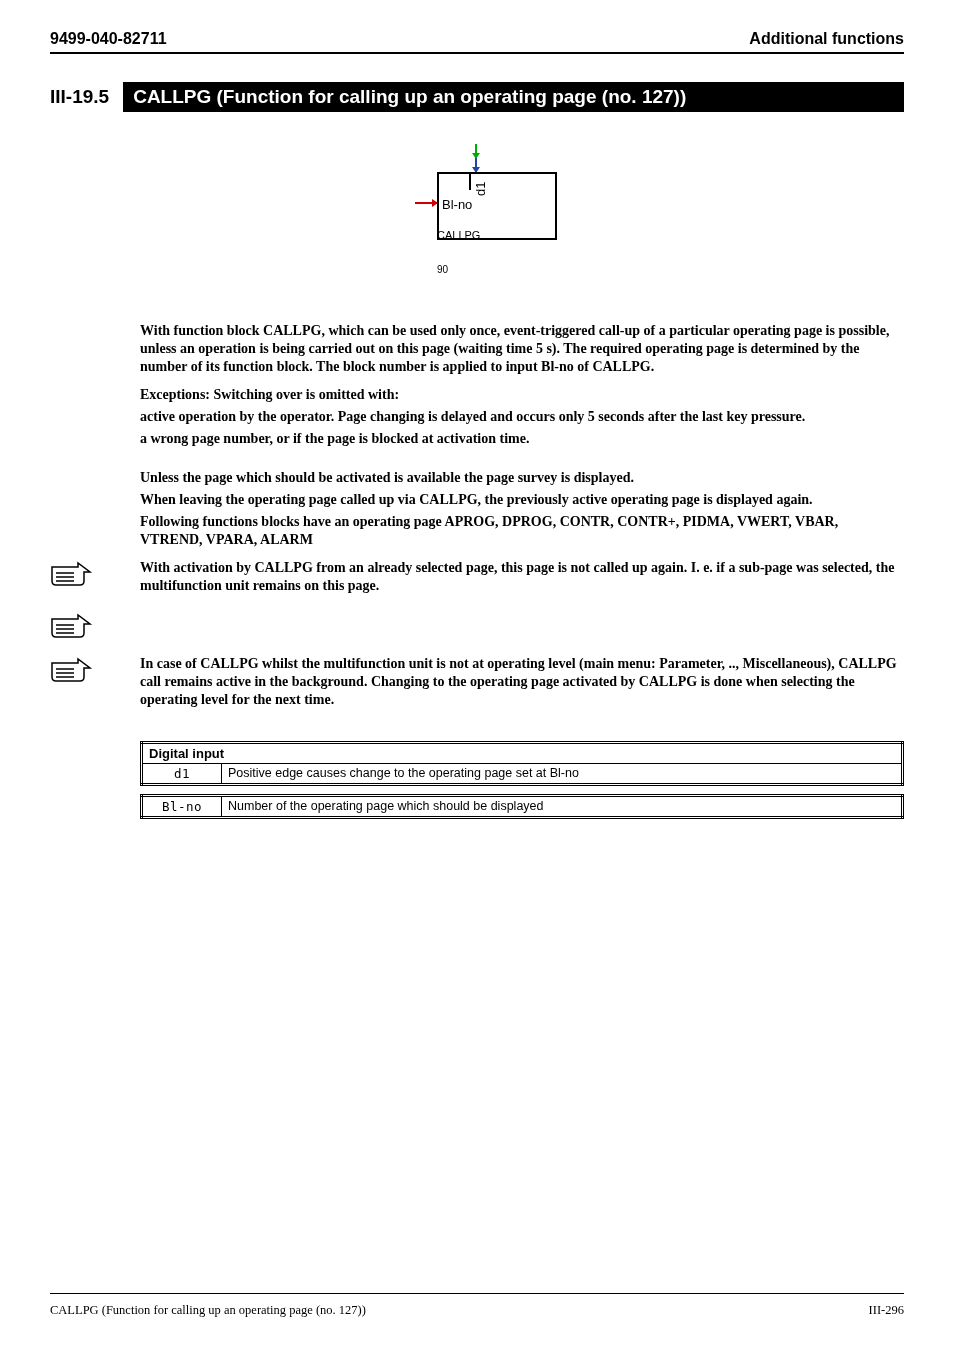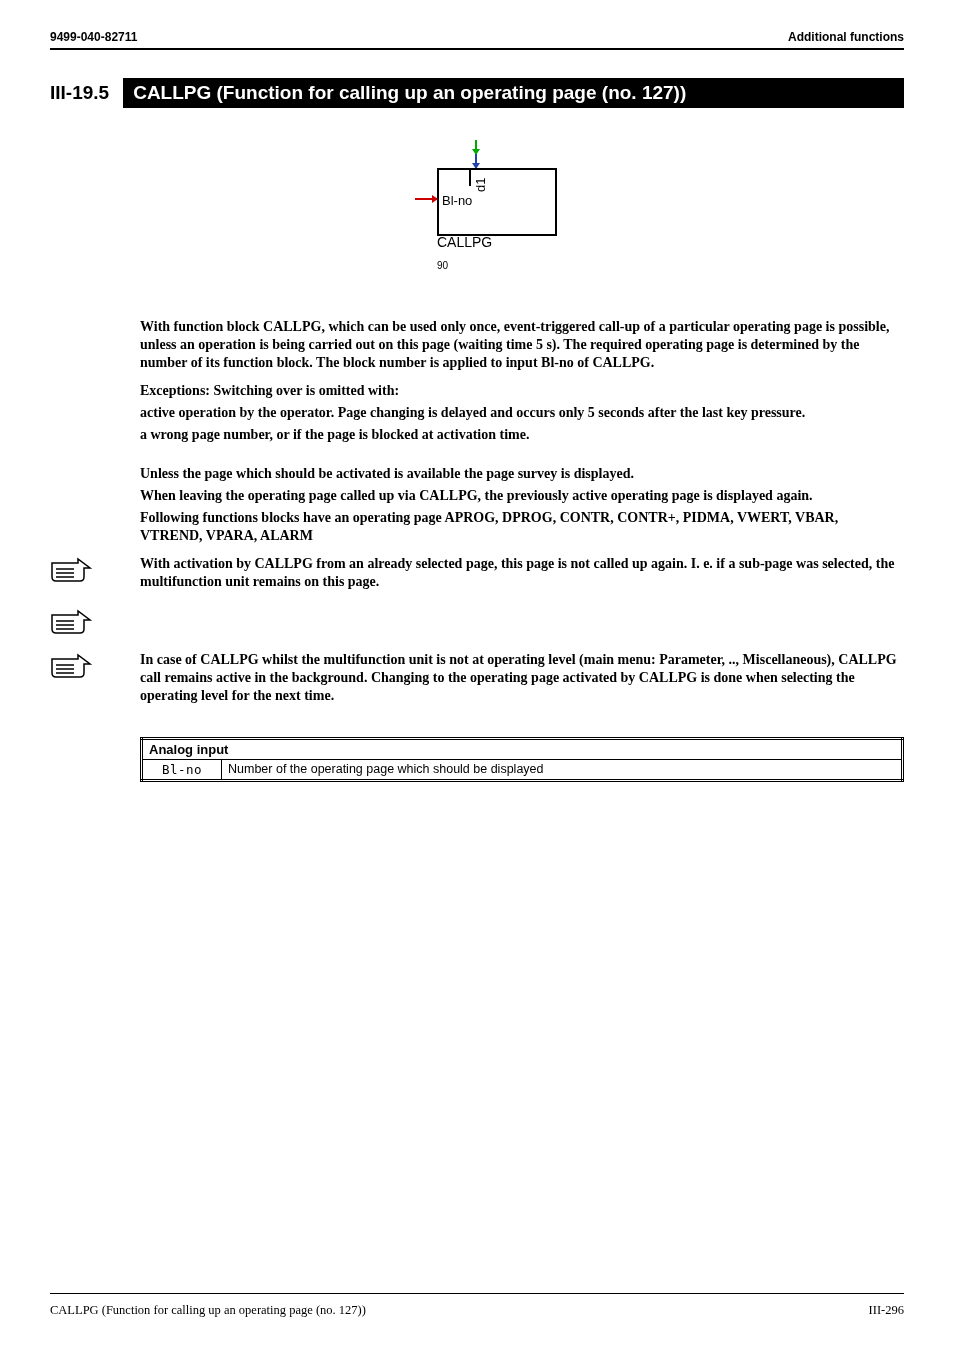--- a/index.html
+++ b/index.html
@@ -6,30 +6,30 @@
   body {
     width: 954px;
     height: 1350px;
     font-family: Arial, Helvetica, sans-serif;
     background: #fff;
     color: #000;
     position: relative;
     padding: 30px 50px 40px 50px;
     font-size: 13px;
   }
-  .top-header { display: flex; justify-content: space-between; font-size: 12px; font-weight: bold; margin-bottom: 4px; }
+  .top-header { display: flex; justify-content: space-between; font-size: 16px; font-weight: bold; margin-bottom: 4px; }
   .top-rule { border-top: 2px solid #000; margin-bottom: 28px; }
   .section-head { display: flex; align-items: flex-start; margin-bottom: 20px; }
   .section-head .num { font-size: 19px; font-weight: bold; font-family: Arial, sans-serif; padding: 4px 14px 4px 0; display:flex; align-items:center; }
   .section-head .title { background: #000; color: #fff; font-size: 19px; font-weight: bold; padding: 4px 10px; flex: 1; font-family: Arial, sans-serif; }
 
   .diagram-outer { display: flex; justify-content: center; margin: 6px 0 30px 0; }
   .diagram-wrap { position: relative; width: 200px; height: 160px; }
   .fn-box { position: absolute; top: 40px; left: 60px; width: 120px; height: 68px; border: 2px solid #000; }
-  .fn-label-callpg { position: absolute; top: 106px; left: 60px; font-size: 14px; font-family: Arial,sans-serif; }
+  .fn-label-callpg { position: absolute; top: 97px; left: 60px; font-size: 11px; font-family: Arial,sans-serif; }
   .fn-label-90 { position: absolute; top: 132px; left: 60px; font-size: 10px; }
   .bino-label { position: absolute; top: 65px; left: 65px; font-size: 13px; }
   .d1-label { position: absolute; top: 64px; left: 96px; font-size: 13px; transform: rotate(-90deg); transform-origin: left top; }
   .arrow-left { position: absolute; top: 70px; left: 38px; width: 22px; height: 2px; background: #c00; }
   .arrow-left::after { content:''; position:absolute; right:-1px; top:-3px; width:0;height:0; border-left:6px solid #c00; border-top:4px solid transparent; border-bottom:4px solid transparent; }
   .arrow-top-green { position: absolute; top: 12px; left: 98px; width: 2px; height: 14px; background: #0a0; }
   .arrow-top-green::before { content:''; position:absolute; left:-3px; bottom:-1px; width:0;height:0; border-top:6px solid #0a0; border-left:4px solid transparent; border-right:4px solid transparent; }
   .arrow-top-blue { position: absolute; top: 26px; left: 98px; width: 2px; height: 14px; background: #24a; }
   .arrow-top-blue::after { content:''; position:absolute; left:-3px; bottom:-1px; width:0;height:0; border-top:6px solid #24a; border-left:4px solid transparent; border-right:4px solid transparent; }
   .d1-line { position:absolute; top:40px; left: 92px; width:2px; height:18px; background:#000; }
@@ -112,22 +112,30 @@
       <path d="M2 6 L28 6 L28 2 L40 11 L34 11 L34 20 Q34 24 30 24 L6 24 Q2 24 2 20 Z M6 12 L24 12 M6 16 L24 16 M6 20 L24 20" fill="#fff" stroke="#000" stroke-width="1.5"></path>
     </svg>
   </div>
   <p class="para" style="margin-bottom:16px">In case of  CALLPG whilst the multifunction unit is not at operating level (main menu:  Parameter, .., Miscellaneous), CALLPG call remains active in the background. Changing to the operating page activated by CALLPG is done when selecting the operating level for the next time.</p>
 </div>
 
 <div class="table-wrap">
   <table class="io">
     <tbody>
         <tr>
-          <th colspan="2">Analog input</th>
+          <th colspan="2">Digital input</th>
         </tr>
+    <tr>
+      <td class="key">d1</td>
+      <td>Positive edge causes change to the operating page set at Bl-no</td>
+    </tr>
+  </tbody>
+    </table>
+  <table class="io">
+    <tbody>
     <tr>
       <td class="key">Bl-no</td>
       <td>Number of the operating page which should be displayed</td>
     </tr>
   </tbody>
     </table>
 </div>
 
 <div class="footer-line"></div>
 <div class="footer">

